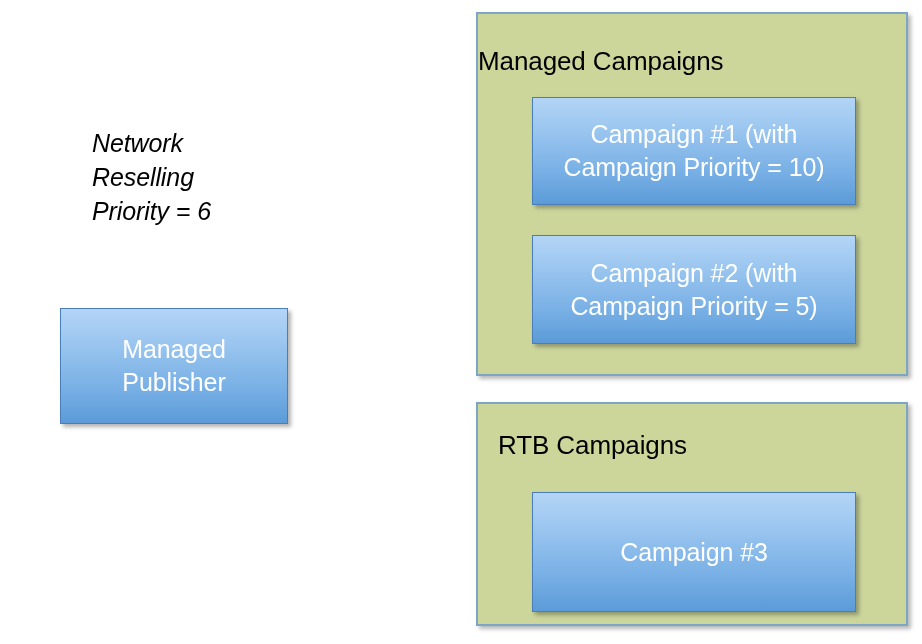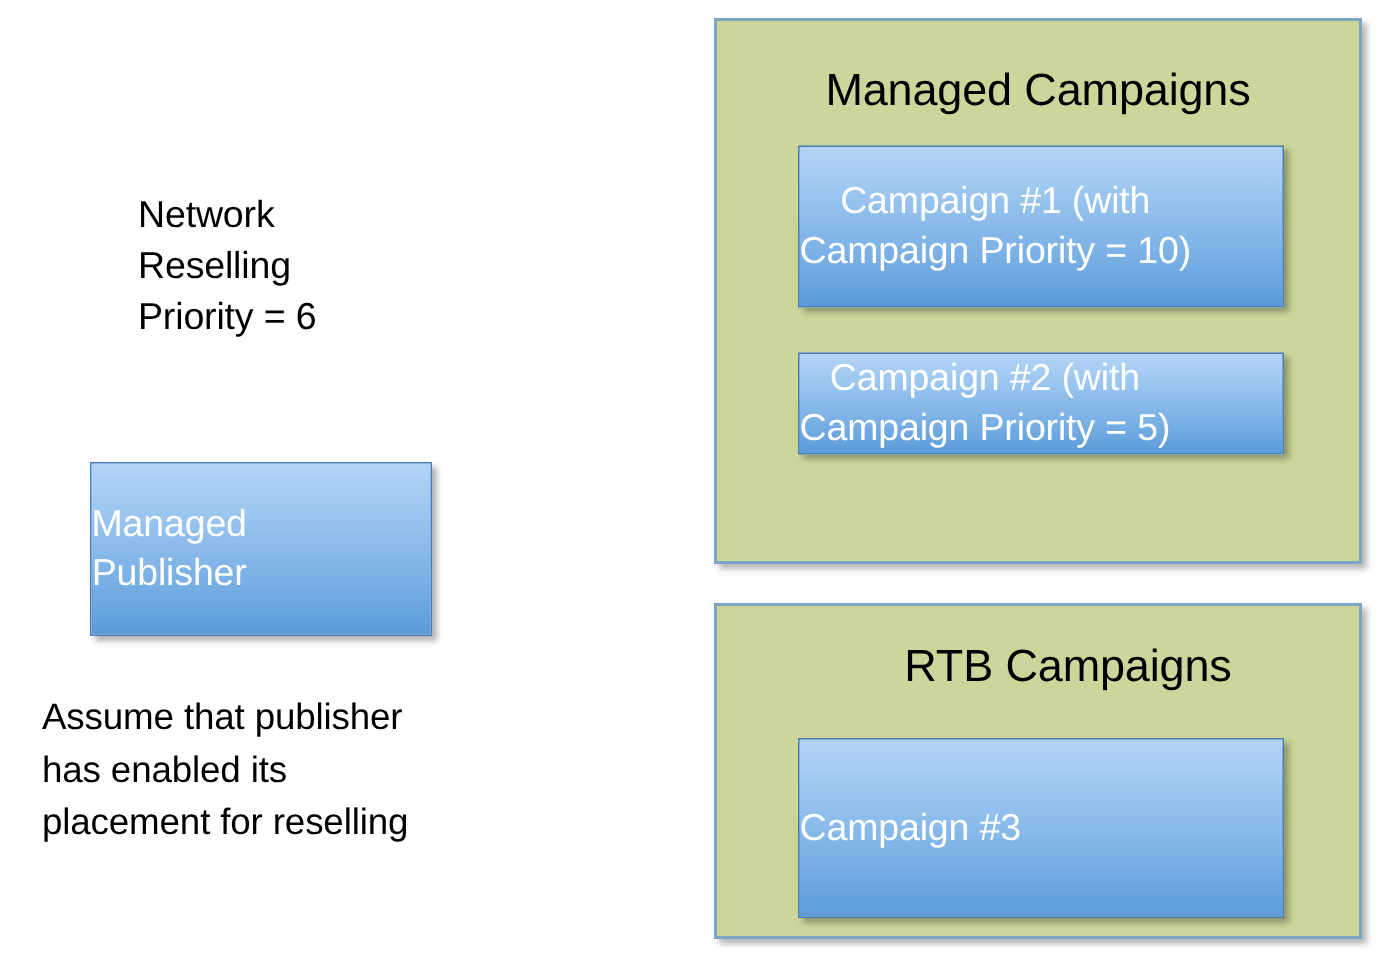--- a/index.html
+++ b/index.html
@@ -29,37 +29,39 @@
     color: #000000;
     font-size: 25px;
     line-height: 34px;
     white-space: pre-line;
     font-weight: normal;
     letter-spacing: -0.1px;
   }
   #network-priority-note {
     left: 92px;
     top: 126px;
+    font-style: italic;
   }
   #assume-note {
     left: 28px;
     top: 461px;
     font-size: 24.5px;
     line-height: 35px;
   }
 
   
   .blue-box {
     position: absolute;
     box-sizing: border-box;
     border: 1.5px solid #4a7ebb;
     background: linear-gradient(to bottom, #b3d4f5 0%, #a3cbf2 20%, #76aee4 72%, #5b9bd8 100%);
     box-shadow: 3px 3px 4px rgba(0,0,0,0.30);
     display: flex;
     align-items: center;
+    justify-content: center;
     text-align: center;
     color: #ffffff;
     font-size: 25px;
     line-height: 33px;
     white-space: pre-line;
     letter-spacing: -0.1px;
   }
 
   #managed-publisher-box {
     left: 60px;
@@ -86,40 +88,40 @@
     left: 476px;
     top: 402px;
     width: 432px;
     height: 224px;
   }
 
   .panel-title {
     position: absolute;
     left: 0;
     width: 100%;
-    text-align: center;
+    text-align: left;
     color: #000000;
-    font-size: 30px;
+    font-size: 26px;
     line-height: 30px;
     letter-spacing: -0.1px;
   }
   #managed-campaigns-title { top: 32px; }
   #rtb-campaigns-title { top: 26px; padding-left: 20px; }
 
   #campaign-1-box {
     left: 54px;
     top: 83px;
     width: 324px;
     height: 108px;
   }
   #campaign-2-box {
     left: 54px;
     top: 221px;
     width: 324px;
-    height: 68px;
+    height: 109px;
   }
   #campaign-3-box {
     left: 54px;
     top: 88px;
     width: 324px;
     height: 120px;
   }
 </style>
 </head>
 <body>
@@ -128,23 +130,20 @@
 
   <div class="note" id="network-priority-note">Network
 Reselling
 Priority = 6</div>
 
   <div class="blue-box" id="managed-publisher-box">
     <span>Managed
 Publisher</span>
   </div>
 
-  <div class="note" id="assume-note">Assume that publisher
-has enabled its
-placement for reselling</div>
 
   <div class="group-panel" id="managed-campaigns-panel">
     <div class="panel-title" id="managed-campaigns-title">Managed Campaigns</div>
 
     <div class="blue-box" id="campaign-1-box">
       <span>Campaign #1 (with
 Campaign Priority = 10)</span>
     </div>
 
     <div class="blue-box" id="campaign-2-box">

